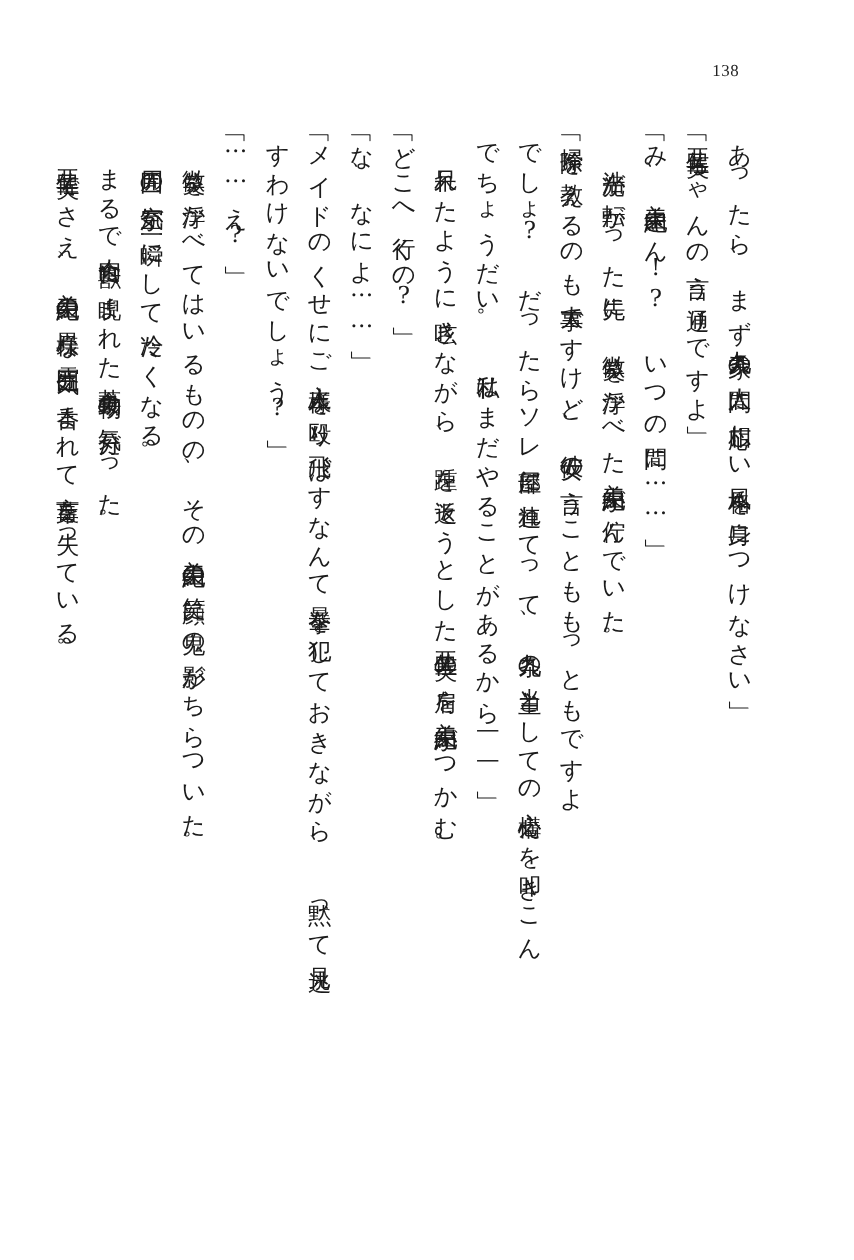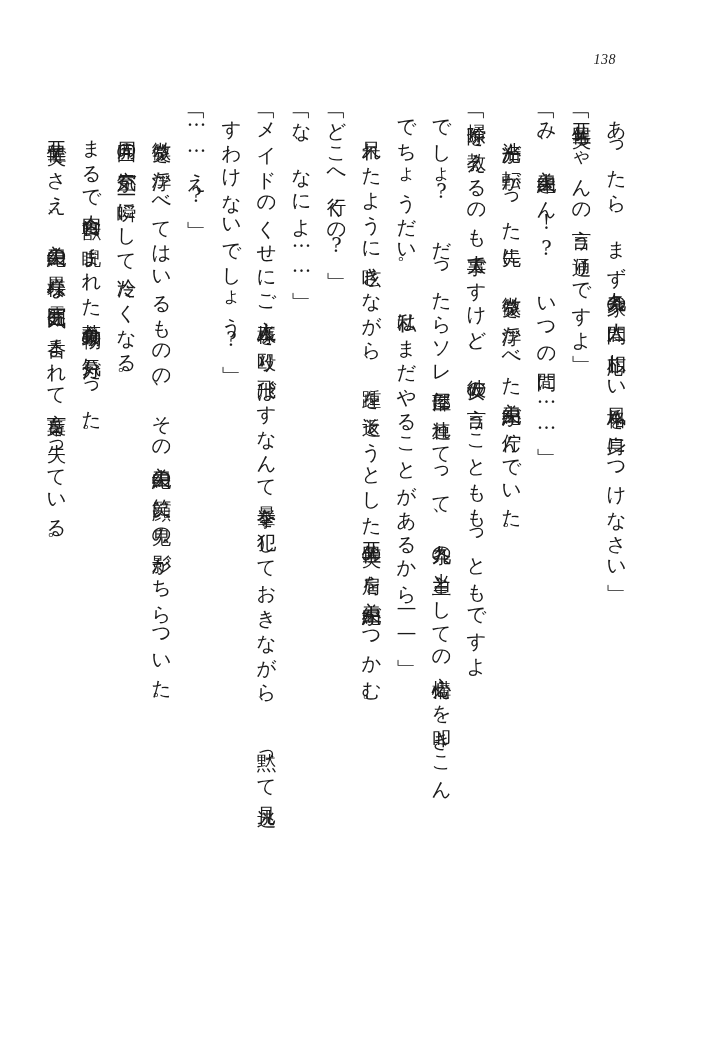--- a/index.html
+++ b/index.html
@@ -13,21 +13,20 @@
     height: 1050px;
     background: #ffffff;
     overflow: hidden;
     font-family: "DejaVu Serif", "Liberation Serif", serif;
   }
   .page-number {
     position: absolute;
     top: 52px;
     right: 96px;
     font-size: 14px;
-    font-style: italic;
     color: #222222;
     font-family: "Liberation Serif", serif;
     letter-spacing: 0.5px;
     margin-left: 36px;
   }
   .body-text {
     position: absolute;
     top: 106px;
     left: 64px;
     right: 86px;

